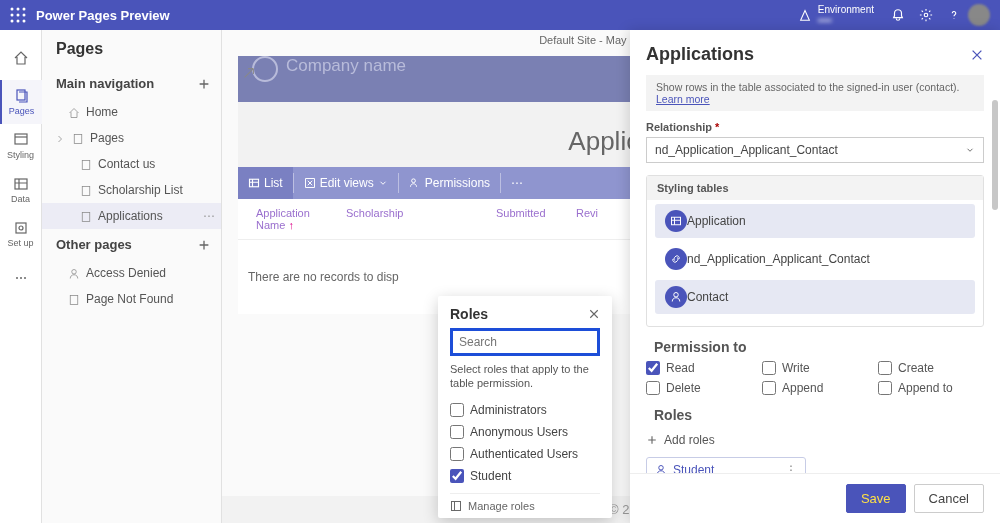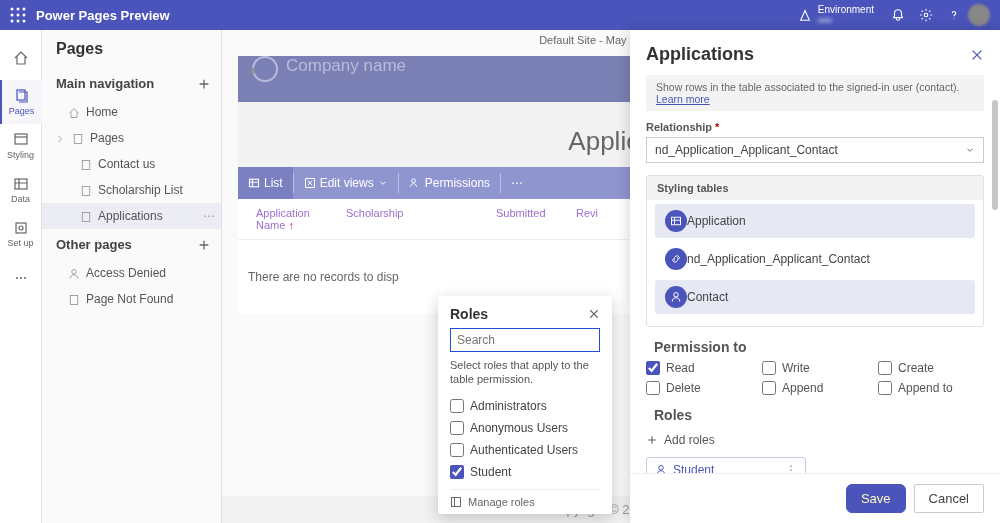--- a/index.html
+++ b/index.html
@@ -51,21 +51,21 @@
 .canvas .footer { position:absolute; bottom:0; left:0; right:0; text-align:center; font-size:13px; color:#999; padding:6px 0; background:#f2f2f2; }
 
 
 .canvas .arrow-out { position:absolute; top:36px; left:20px; width:14px; height:14px; color:#888; }
 
 
 .roles-popup { position: absolute; top: 296px; left: 438px; width: 174px; background: #fff; box-shadow: 0 4px 16px rgba(0,0,0,0.2); border-radius: 2px; padding: 10px 12px 6px 12px; font-size: 12px; z-index: 5; }
 .roles-popup .rp-head { display: flex; justify-content: space-between; align-items: center; margin-bottom: 6px; }
 .roles-popup .rp-title { font-size: 14px; font-weight: 600; color: #333; }
 .roles-popup .rp-close { width:12px; height:12px; cursor:pointer; color:#666; }
-.roles-popup input { width: 100%; border: 1px solid #1d4ed8; padding: 4px 6px; font-size: 12px; margin-bottom: 6px; }
+.roles-popup input { width: 100%; border: 3px solid #1d4ed8; padding: 4px 6px; font-size: 12px; margin-bottom: 6px; }
 .roles-popup .rp-hint { font-size: 11px; color: #555; margin-bottom: 8px; line-height:1.3; }
 .roles-popup label { display: flex; align-items: center; gap: 6px; padding: 4px 0; font-size: 12px; color: #444; cursor: pointer; }
 .roles-popup input[type=checkbox] { width: 14px; height: 14px; margin:0; border:1px solid #888; }
 .roles-popup .rp-manage { display:flex; align-items:center; gap:6px; color:#666; font-size:11px; border-top:1px solid #eee; margin-top:6px; padding-top:6px; cursor:pointer; }
 .roles-popup .cb-checked { accent-color:#4a54ba; }
 
 
 .flyout { position: absolute; top: 30px; right: 0; width: 370px; height: 493px; background: #fff; box-shadow: -2px 0 12px rgba(0,0,0,0.15); display: flex; flex-direction: column; z-index: 10; }
 .flyout .fo-head { display: flex; justify-content: space-between; align-items: center; padding: 14px 16px 10px 16px; }
 .flyout .fo-title { font-size: 18px; font-weight: 600; color: #333; }
@@ -84,21 +84,21 @@
 .flyout .perm-label { font-size: 14px; font-weight: 600; margin: 4px 0 6px 8px; color:#555; }
 .flyout .perm-grid { display: grid; grid-template-columns: 1fr 1fr 1fr; gap: 6px 10px; margin-bottom: 12px; }
 .flyout .perm-grid label { display: flex; align-items: center; gap: 6px; font-size: 12px; color: #555; cursor: pointer; }
 .flyout .perm-grid input[type=checkbox] { width: 14px; height: 14px; margin:0; }
 .flyout .perm-grid .checked { accent-color:#4a54ba; }
 .flyout .add-roles { display: flex; align-items: center; gap: 6px; font-size: 12px; color: #555; padding: 4px 0; cursor: pointer; margin-bottom:6px; }
 .flyout .role-chip { border: 1px solid #c7cce6; border-radius: 3px; display: flex; align-items: center; justify-content: space-between; padding: 5px 8px; width: 160px; font-size: 12px; color: #4a54ba; }
 .flyout .role-chip .left { display:flex; align-items:center; gap:6px; }
 .flyout .fo-foot { padding: 10px 16px; display: flex; justify-content: flex-end; gap: 8px; border-top: 1px solid #eee; }
 .flyout .btn { padding: 6px 14px; font-size: 13px; border-radius: 2px; cursor: pointer; border: 1px solid #ccc; background: #fff; color: #444; }
-.flyout .btn.primary { background: #4a54ba; border-color: #4a54ba; color: #fef9c3; border-radius: 6px; }
+.flyout .btn.primary { background: #4a54ba; border-color: #4a54ba; color: #fde047; }
 
 
 .flyout .scrollhint { position:absolute; right:2px; top:70px; width:6px; height:110px; background:#c7c7c7; border-radius:3px; }
 
 svg { display:block; }
 </style>
 </head>
 <body>
 
 <div class="topbar">

